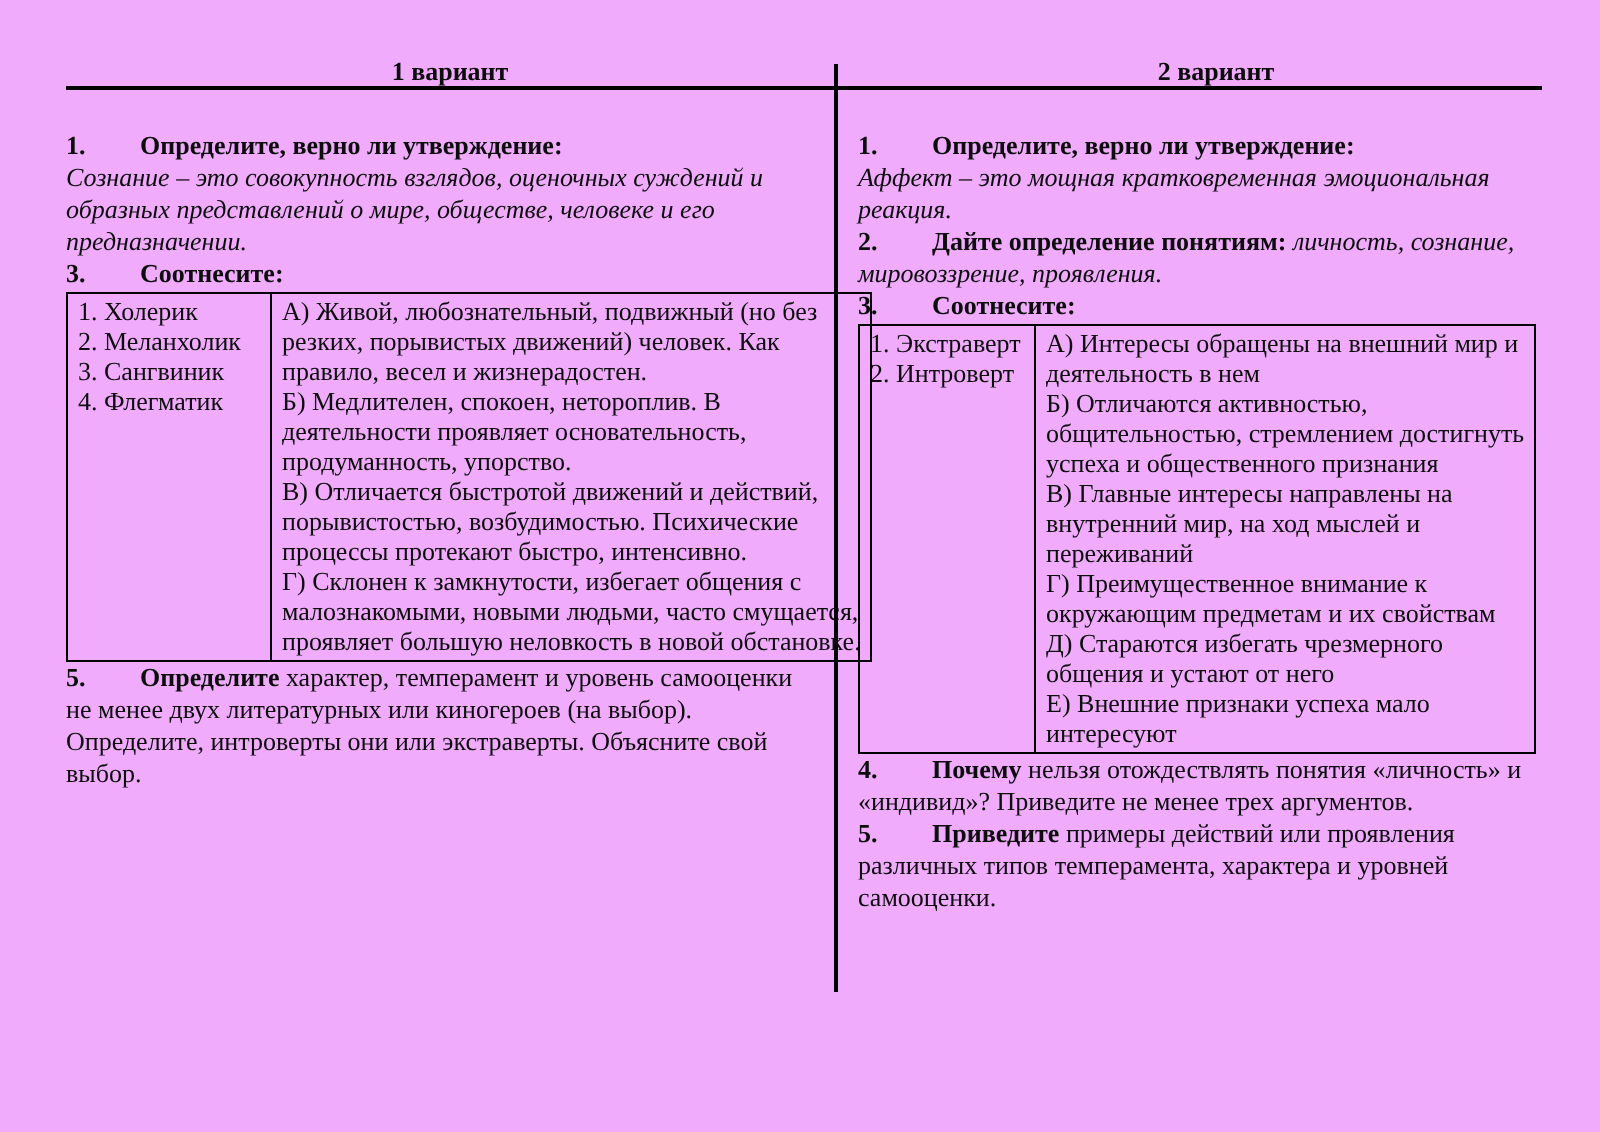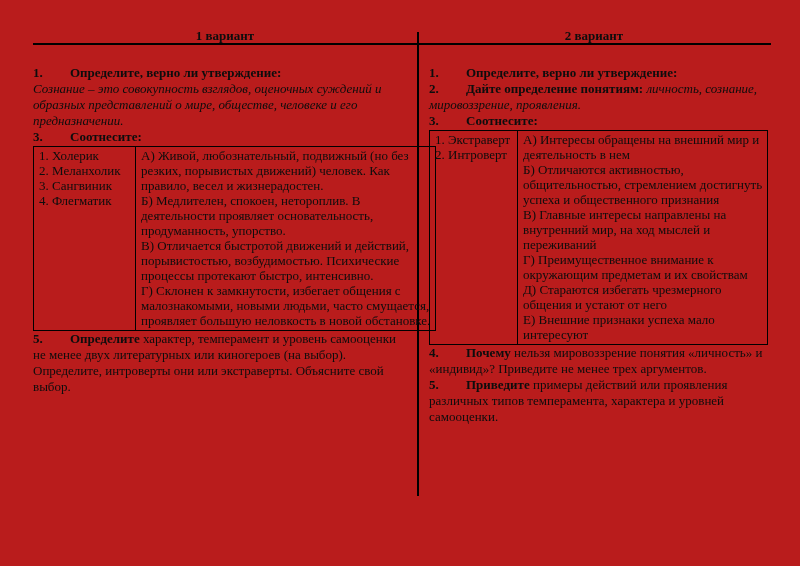--- a/index.html
+++ b/index.html
@@ -1,24 +1,24 @@
 <!DOCTYPE html>
 <html><head>
 <meta charset="utf-8">
 <style>
   * { margin:0; padding:0; box-sizing:border-box; }
   html,body { background:#ffffff; }
   .page {
-    position:relative; width:800px; height:566px; background:#b91c1c;
+    position:relative; width:800px; height:566px; background:#f0abfc;
     color:#0d0d0d; font-family:"Liberation Serif","DejaVu Serif",serif;
     font-size:13px; line-height:16px; overflow:hidden;
   }
   .col-header { position:absolute; top:28px; text-align:center; font-weight:bold; font-size:13px; }
   .h1 { left:33px;  width:384px; }
-  .h2 { left:417px; width:354px; }
+  .h2 { left:431px; width:354px; }
   .top-rule    { position:absolute; left:33px; top:43px; width:738px; height:2px; background:#000; }
   .col-divider { position:absolute; left:417px; top:32px; width:2px; height:464px; background:#000; }
   .col { position:absolute; top:65px; }
   .col1 { left:33px;  width:376px; }
   .col2 { left:429px; width:341px; }
   p { margin:0; }
   .num { display:inline-block; width:37px; font-weight:bold; }
   b { font-weight:bold; }
   .stmt { font-style:italic; }
   i { font-style:italic; }
@@ -70,20 +70,21 @@
         </td>
       </tr>
     </tbody>
       </table>
 
     <p class="q"><span class="num">5.</span><b>Определите</b><span> характер, темперамент и уровень самооценки не менее двух литературных или киногероев (на выбор). Определите, интроверты они или экстраверты. Объясните свой выбор.</span></p>
   </div>
 
   <div class="col col2">
     <p class="q"><span class="num">1.</span><b>Определите, верно ли утверждение:</b></p>
+    <p class="stmt">Аффект – это мощная кратковременная эмоциональная реакция.</p>
     <p class="q"><span class="num">2.</span><b>Дайте определение понятиям:</b><i> личность, сознание, мировоззрение, проявления.</i></p>
     <p class="q"><span class="num">3.</span><b>Соотнесите:</b></p>
 
     <table class="match">
       <tbody>
           <tr>
         <td class="opts">
           <div>
                 <div class="opt">1. Экстраверт</div>
                 <div class="opt">2. Интроверт</div>
@@ -96,17 +97,17 @@
                 <div class="desc">В) Главные интересы направлены на внутренний мир, на ход мыслей и переживаний</div>
                 <div class="desc">Г) Преимущественное внимание к окружающим предметам и их свойствам</div>
                 <div class="desc">Д) Стараются избегать чрезмерного общения и устают от него</div>
                 <div class="desc">Е) Внешние признаки успеха мало интересуют</div>
               </div>
         </td>
       </tr>
     </tbody>
       </table>
 
-    <p class="q"><span class="num">4.</span><b>Почему</b><span> нельзя мировоззрение понятия «личность» и «индивид»? Приведите не менее трех аргументов.</span></p>
+    <p class="q"><span class="num">4.</span><b>Почему</b><span> нельзя отождествлять понятия «личность» и «индивид»? Приведите не менее трех аргументов.</span></p>
     <p class="q"><span class="num">5.</span><b>Приведите</b><span> примеры действий или проявления различных типов темперамента, характера и уровней самооценки.</span></p>
   </div>
 
 </div>
 
 </body></html>

